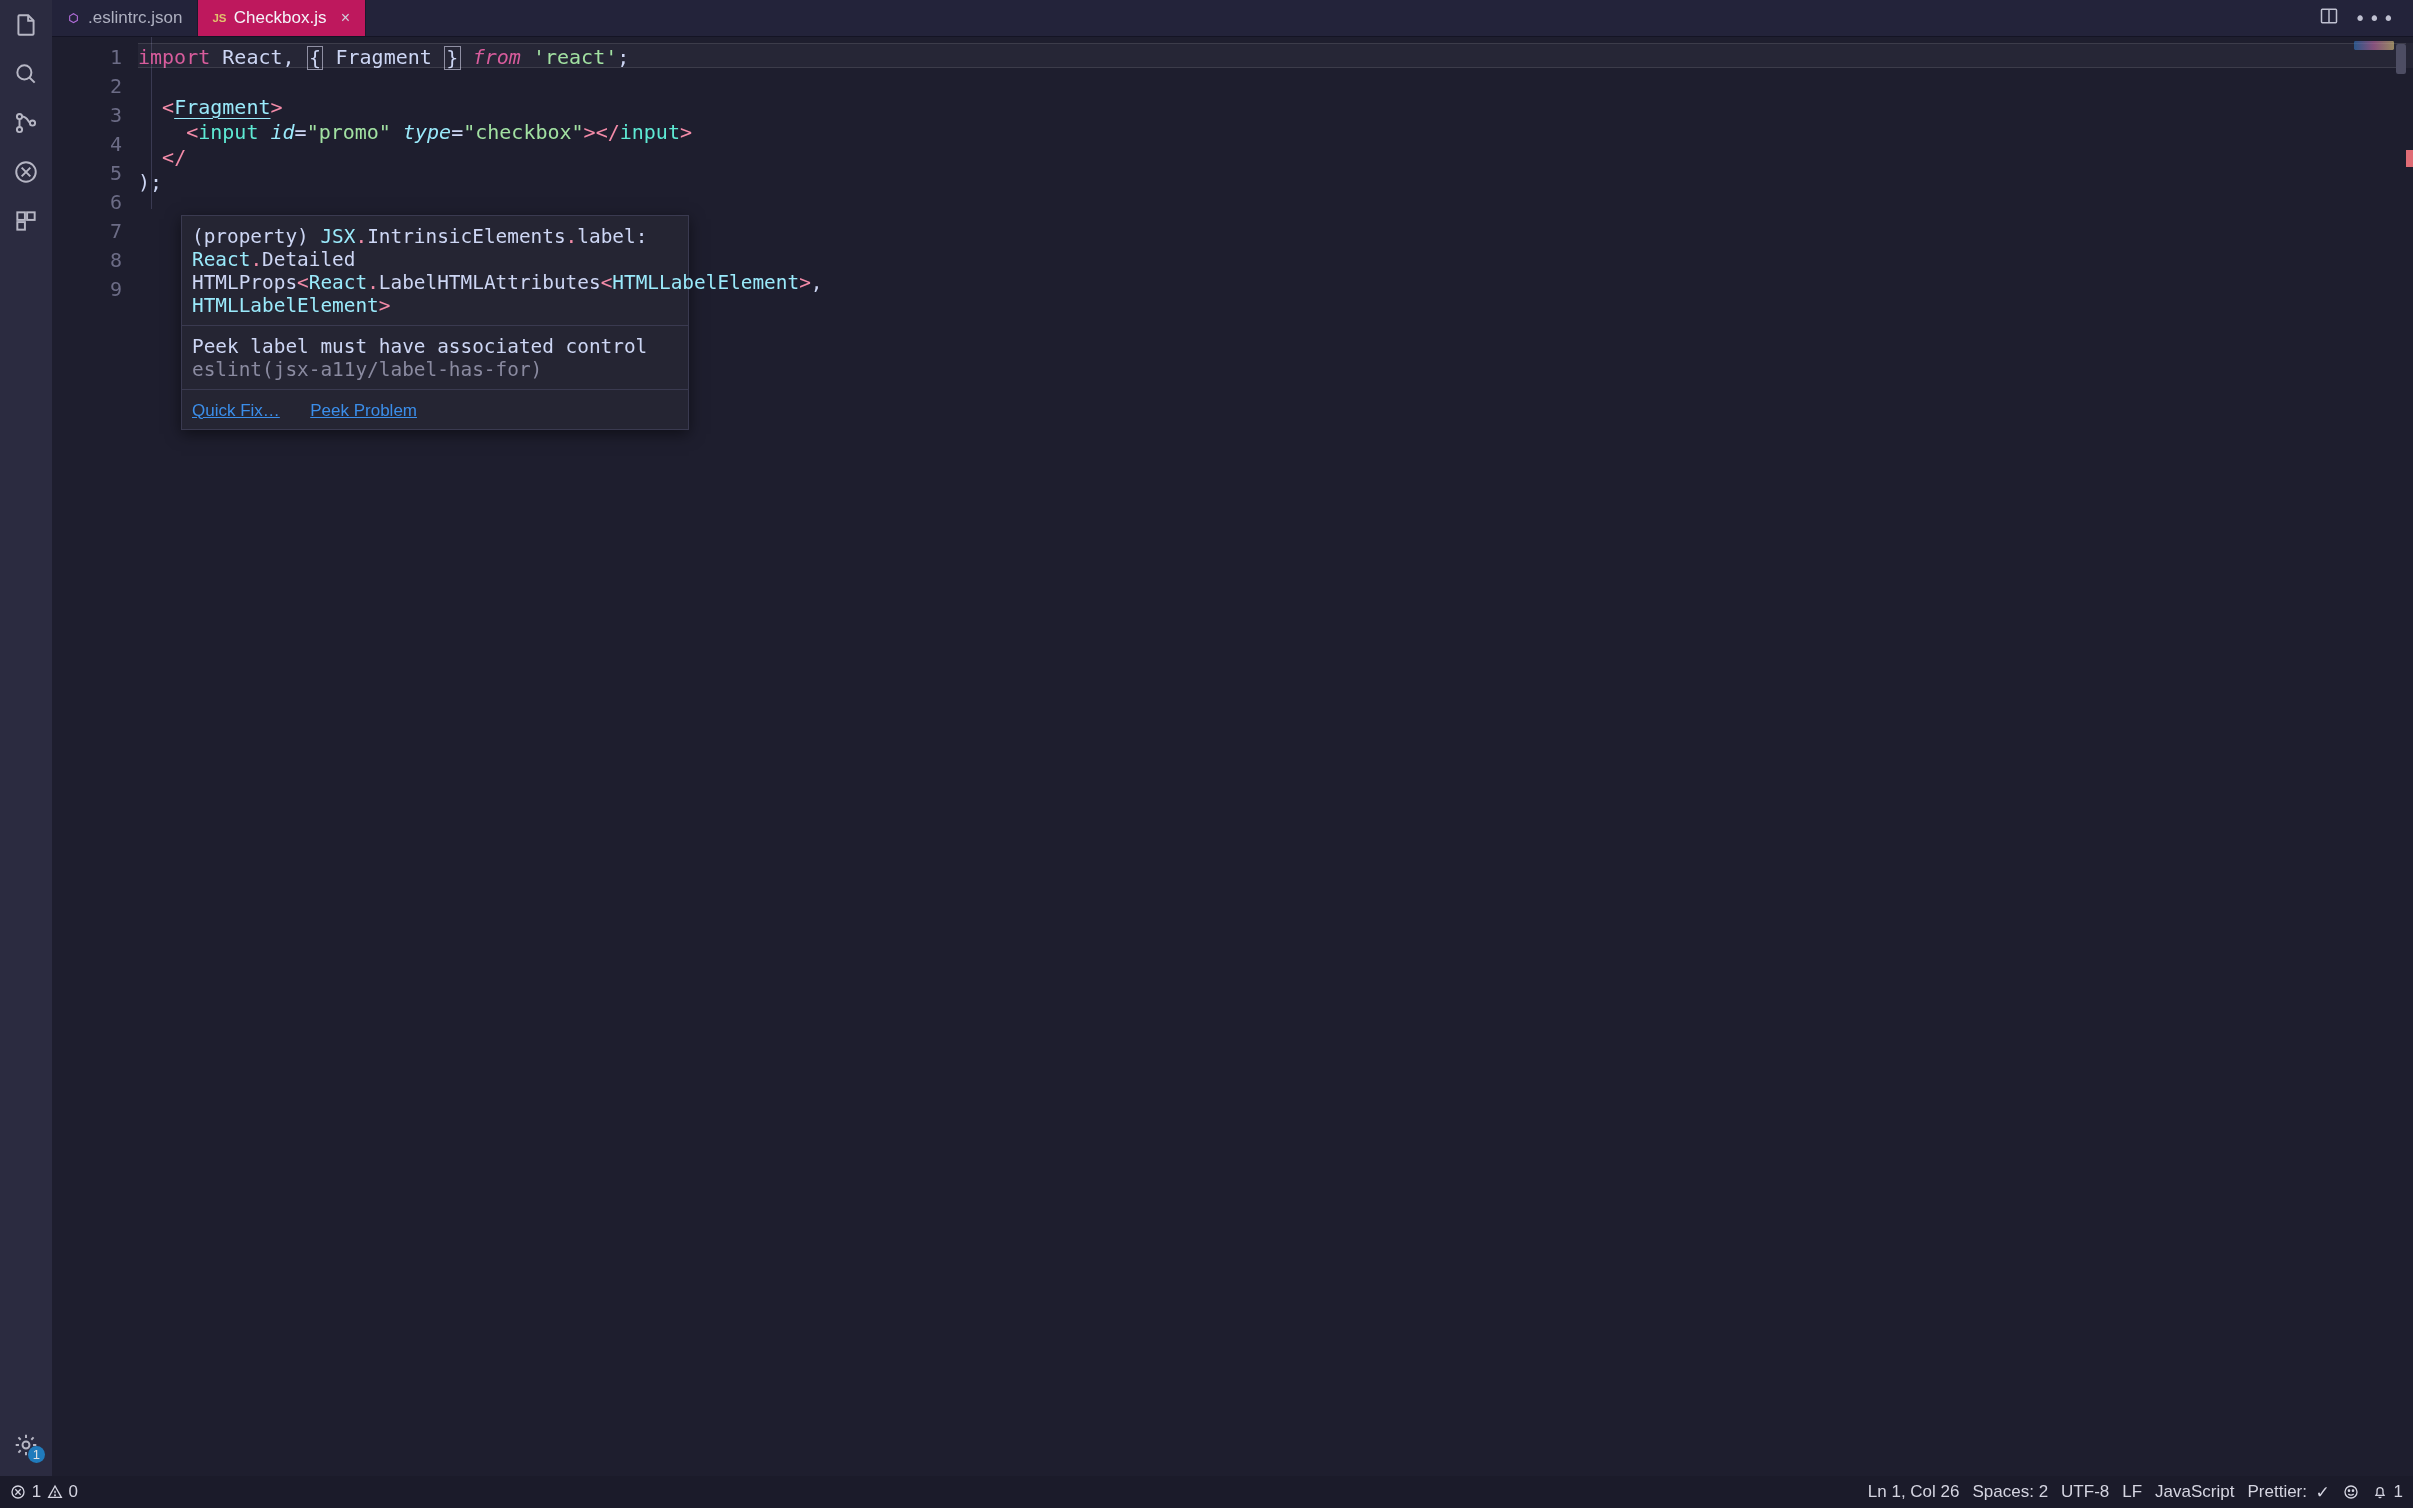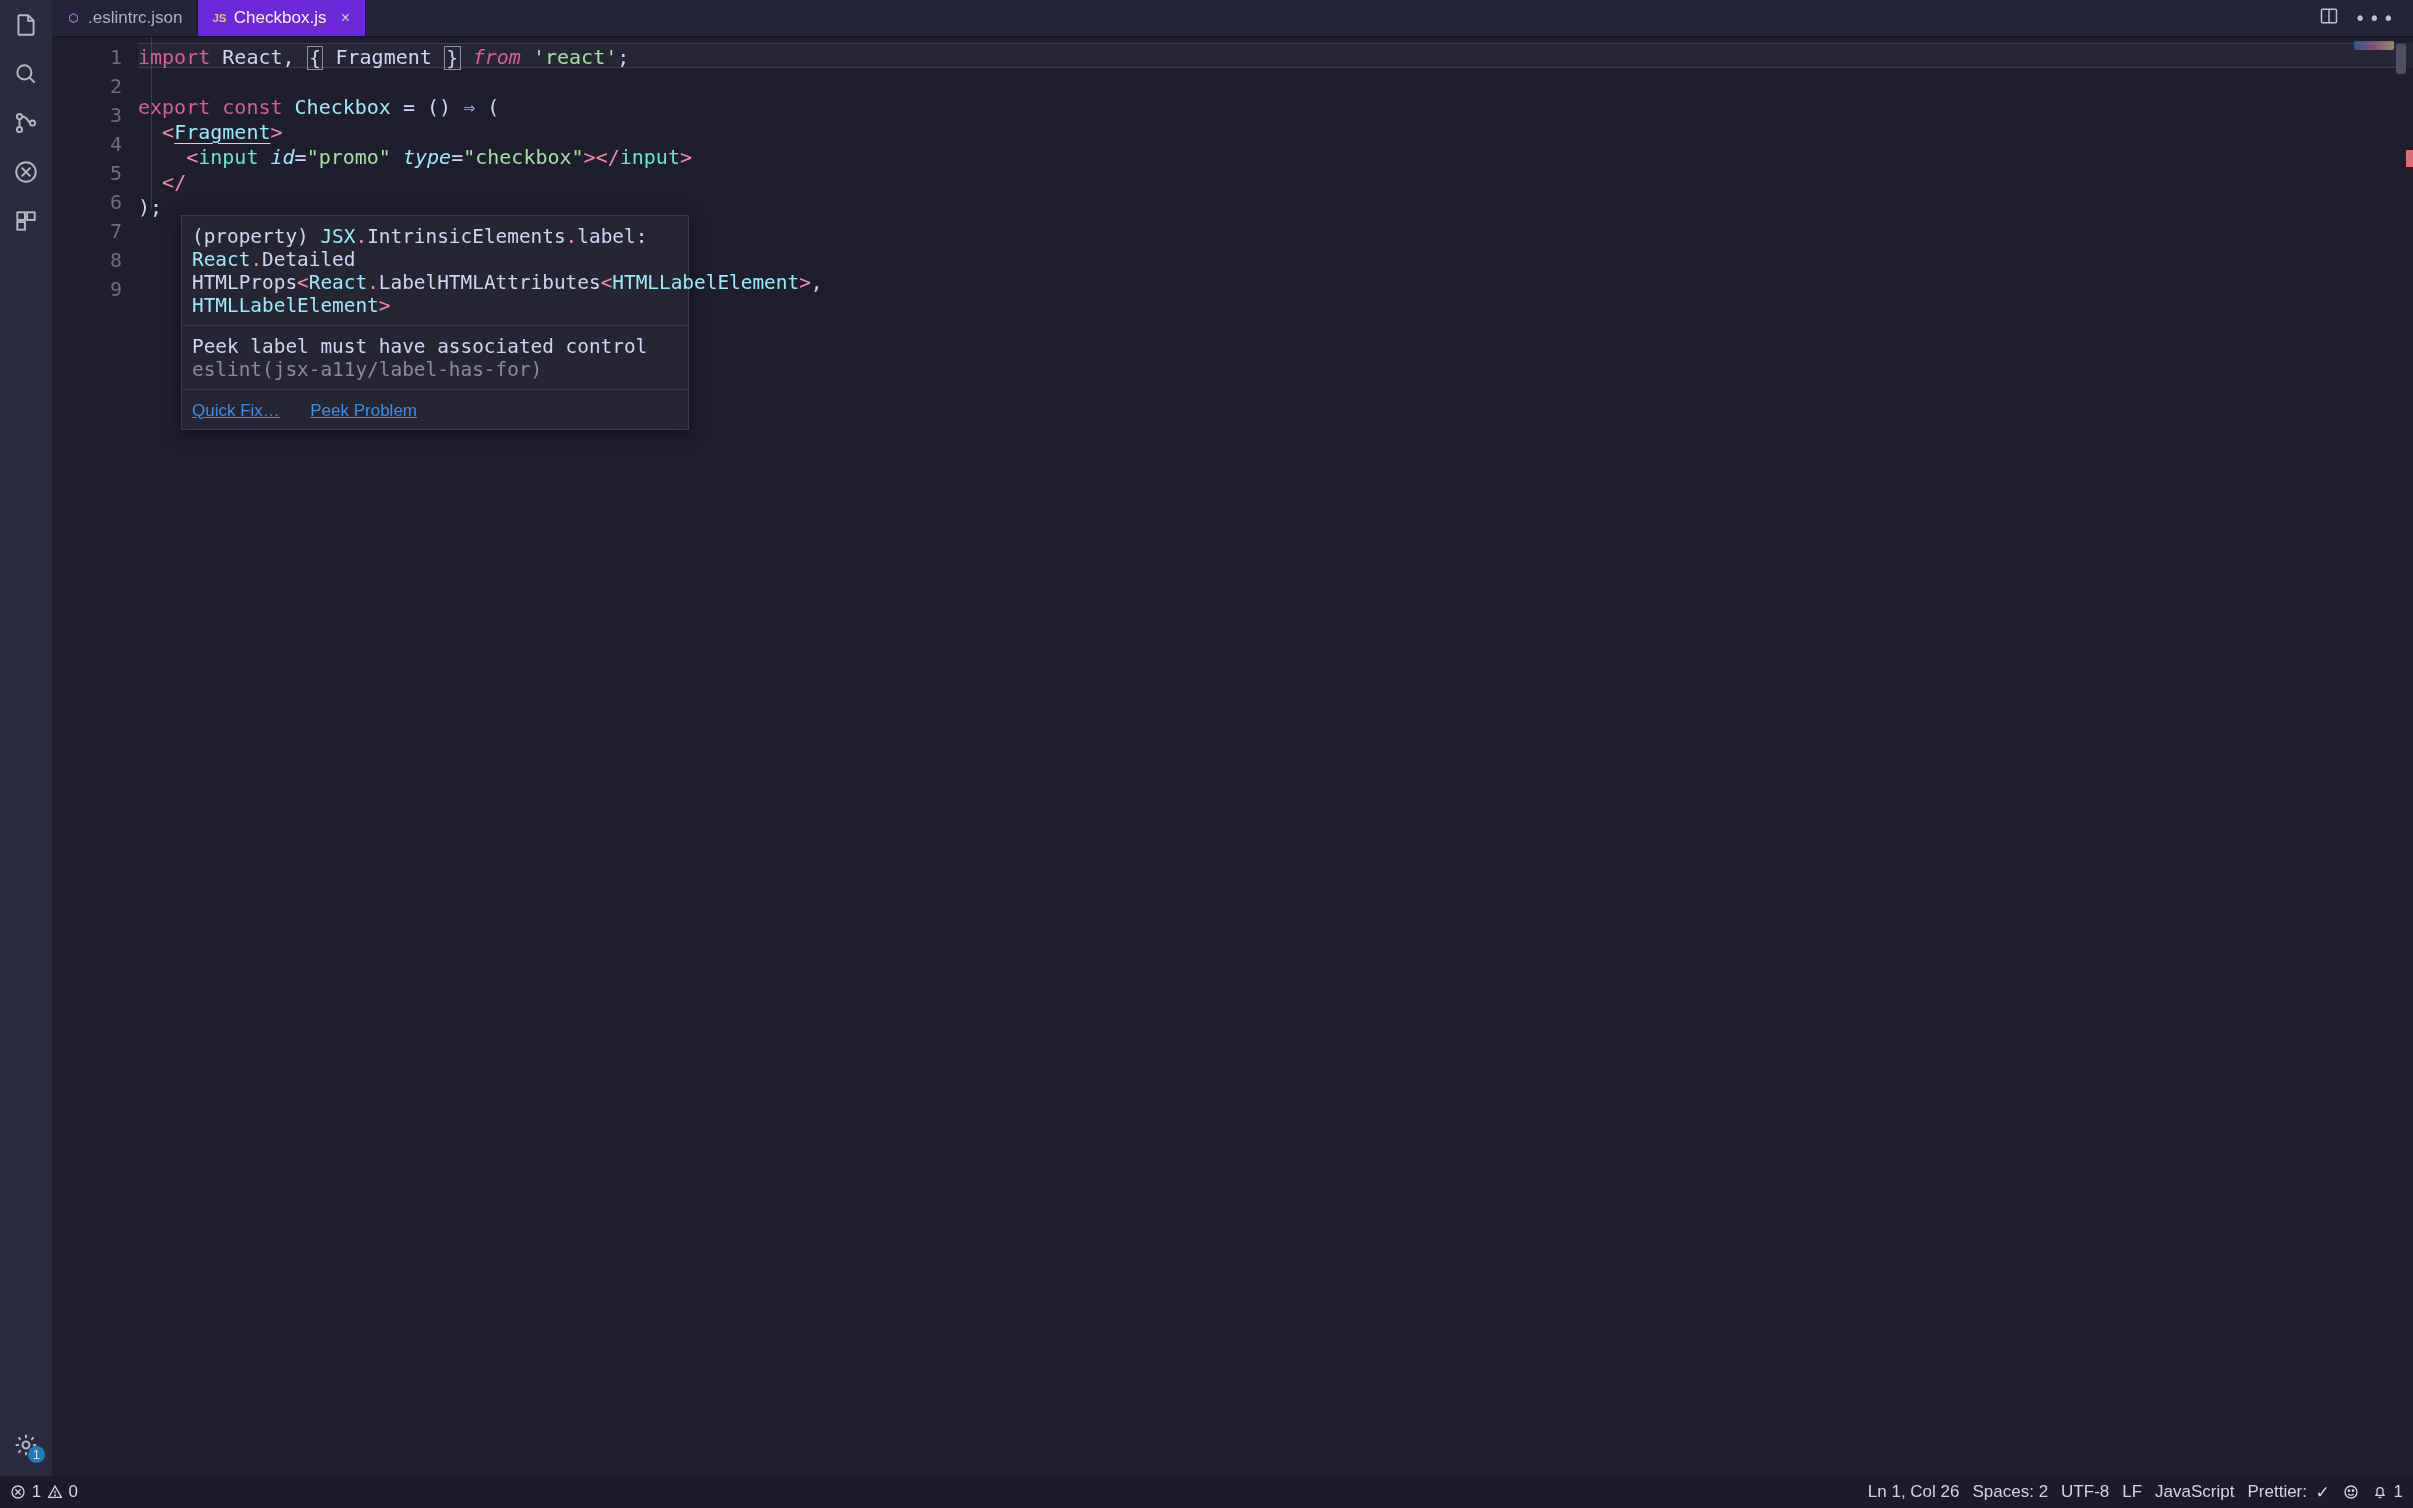--- a/index.html
+++ b/index.html
@@ -40,21 +40,21 @@
     height: 37px;
     background: #23233a;
     display:flex; align-items:stretch;
     border-bottom:0.7px solid #141424;
   }
   .tab {
     display:flex; align-items:center; gap:7.2px;
     padding: 0 14.4px; color:#aeb0c0; font-family:-apple-system,Segoe UI,sans-serif; font-size:17px;
     border-right:0.7px solid #1a1a2c;
   }
-  .tab.active { background:#6d28d9; color:#f5f5fa; }
+  .tab.active { background:#be185d; color:#f5f5fa; }
   .tab .file-icon { width:14.4px; height:14.4px; display:inline-flex; align-items:center; justify-content:center; font-size:11.5px; font-weight:700; }
   .tab .close { margin-left:7.2px; color:#d0d0dc; font-size:16px; }
   .tabbar-spacer { flex:1; }
   .tabbar-actions { display:flex; align-items:center; gap:16px; padding:0 16px; color:#bfc0d0; }
   .tabbar-actions svg { width:20px; height:20px; stroke:currentColor; fill:none; stroke-width:1.8; }
   .ellipsis { letter-spacing:2.9px; font-size:18.7px; }
 
   
   .editor { flex:1; display:flex; position:relative; background:#1e1e2e; min-height:0; }
   .gutter { width:86px; text-align:right; padding: 5.7px 16px 5.7px 0; color:#6c6c86; user-select:none; }
@@ -202,21 +202,20 @@
         <div class="ln">9</div>
       </div>
 
       <div class="codecol">
         <div class="guide"></div>
 
         <div class="line hl"><span class="kw">import</span> <span class="name">React</span><span class="punc">,</span> <span class="brace-box punc">{</span> <span class="name">Fragment</span> <span class="brace-box punc">}</span> <span class="kw2">from</span> <span class="str">'react'</span><span class="punc">;</span></div>
 
         <div class="line"></div>
 
-        <div class="line"><span class="kw">export</span> <span class="kw">const</span> <span class="type">Checkbox</span> <span class="punc">=</span> <span class="punc">(</span><span class="punc">)</span> <span class="arrow">⇒</span> <span class="punc">(</span></div>
 
         <div class="line">  <span class="punc2">&lt;</span><span class="frag underline-frag">Fragment</span><span class="punc2">&gt;</span></div>
 
         <div class="line">    <span class="punc2">&lt;</span><span class="tag">input</span> <span class="attr">id</span><span class="punc">=</span><span class="str">"promo"</span> <span class="attr">type</span><span class="punc">=</span><span class="str">"checkbox"</span><span class="punc2">&gt;</span><span class="punc2">&lt;/</span><span class="tag">input</span><span class="punc2">&gt;</span></div>
 
 
         <div class="line">  <span class="punc2">&lt;/</span></div>
 
         <div class="line"><span class="punc">)</span><span class="punc">;</span></div>
 

